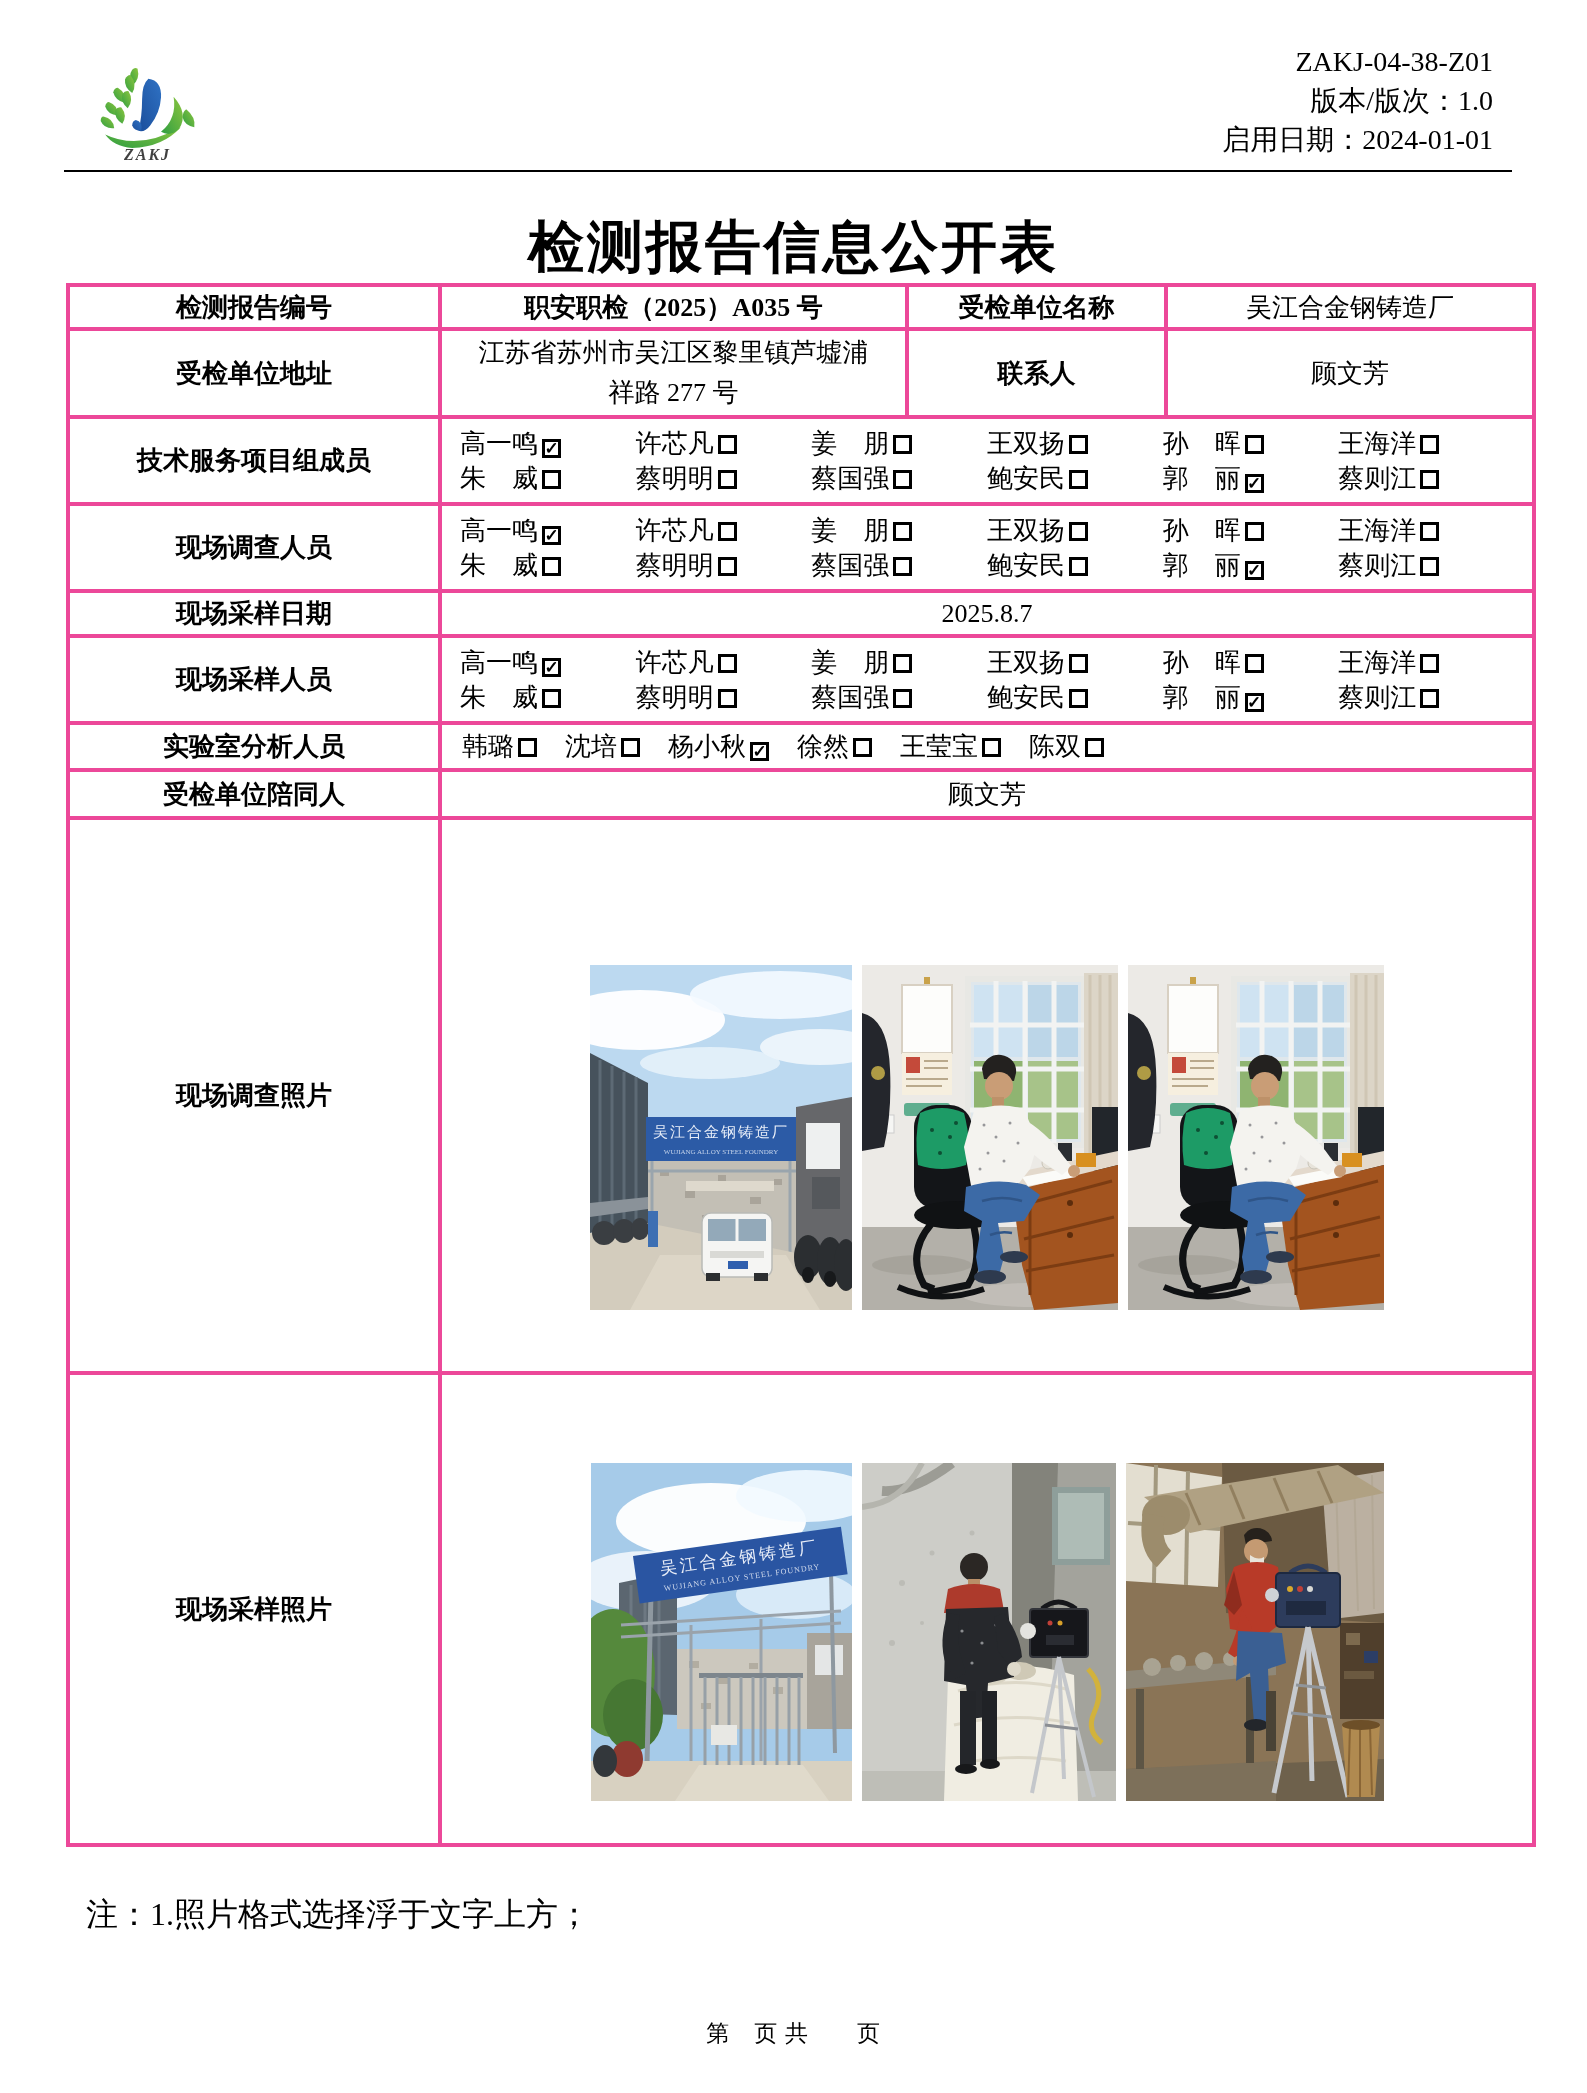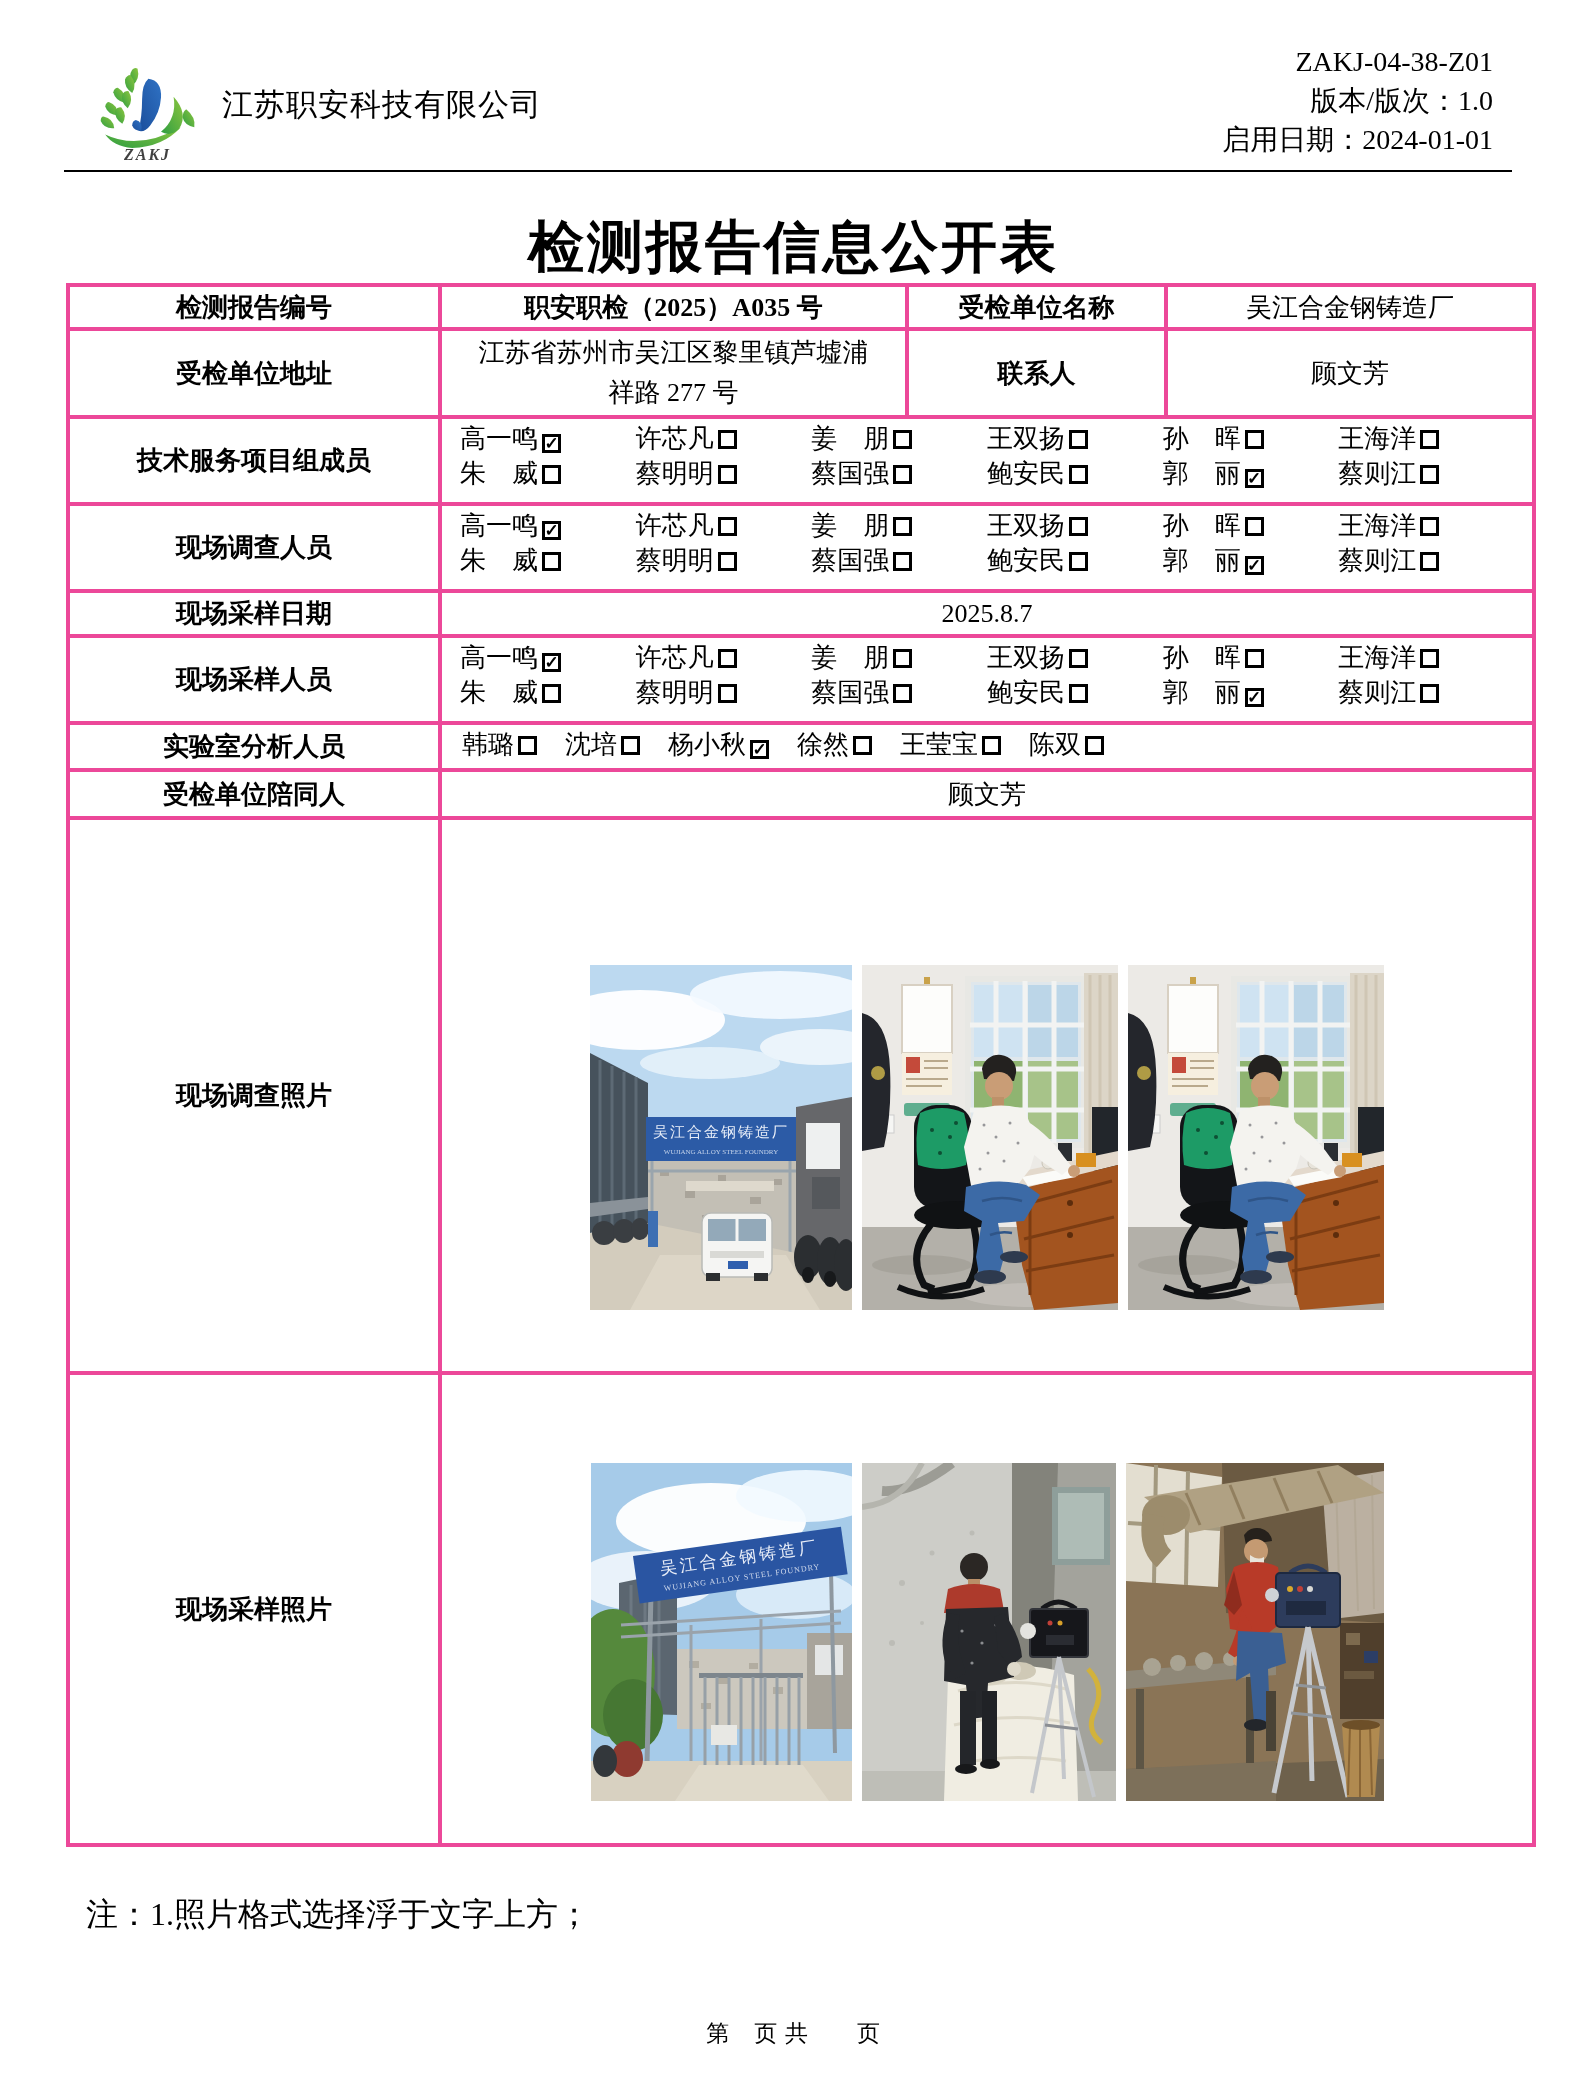--- a/index.html
+++ b/index.html
@@ -27,21 +27,21 @@
   td.lbl { font-weight:bold; font-size:27px; }
   td.left { text-align:left; padding-left:16px; font-weight:bold; }
   tr.r1 { height:44px; }  tr.r2 { height:88px; }  tr.r3 { height:83px; }
   tr.r4 { height:44px; }  tr.r5 { height:83px; }  tr.r6 { height:45px; }
   tr.r7 { height:83px; }  tr.r8 { height:43px; }  tr.r9 { height:48px; }
   tr.r10 { height:555px; } tr.r11 { height:472px; }
   .addr-line { line-height:40px; }
 
   
   td.names-cell { padding:0; }
-  .names-wrap { height:79px; display:flex; flex-direction:column; justify-content:flex-start; }
+  .names-wrap { height:79px; display:flex; flex-direction:column; justify-content:center; }
   .name-line { display:grid; grid-template-columns:repeat(6,1fr); text-align:left; padding:0 10px; }
   .names-wrap.single { height:39px; }
   .name-line.lab { display:flex; gap:28px; padding-left:12px; }
   .name-item { white-space:nowrap; font-size:26px; }
   .cb { display:inline-flex; width:19px; height:19px; border:3px solid #000; margin-left:4px;
         vertical-align:-2px; align-items:center; justify-content:center;
         font-size:17px; font-weight:bold; line-height:1; }
 
   
   td.photo-cell { padding:0; vertical-align:top; }
@@ -81,21 +81,20 @@
       <path d="M44,5 q3,12 -6,19 q-5,-11 0,-18 q3,-3 6,-1z"></path>
       <path d="M36,12 q8,10 2,20 q-9,-6 -8,-15 q2,-5 6,-5z"></path>
       <path d="M22,26 q10,6 8,17 q-11,-3 -13,-12 q1,-5 5,-5z"></path>
       <path d="M34,30 q6,10 -1,19 q-8,-7 -6,-16 q3,-4 7,-3z"></path>
       <path d="M12,42 q11,4 10,15 q-11,-1 -14,-10 q1,-5 4,-5z"></path>
       <path d="M26,48 q7,9 1,18 q-9,-6 -8,-15 q3,-4 7,-3z"></path>
       <path d="M6,58 q11,2 12,13 q-11,1 -15,-8 q0,-5 3,-5z"></path>
     </g>
   </svg>
   <div class="logo-word">ZAKJ</div>
-  <div class="company-name">江苏职安科技有限公司</div>
   <div class="doc-meta">
     <div>ZAKJ-04-38-Z01</div>
     <div>版本/版次：1.0</div>
     <div>启用日期：2024-01-01</div>
   </div>
   <div class="header-rule"></div>
 
   <div class="page-title">检测报告信息公开表</div>
 
   <table class="main">

